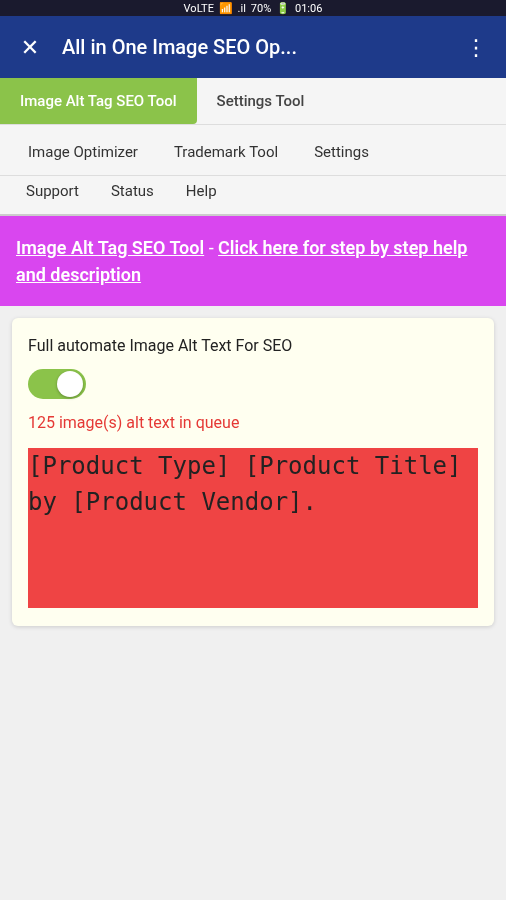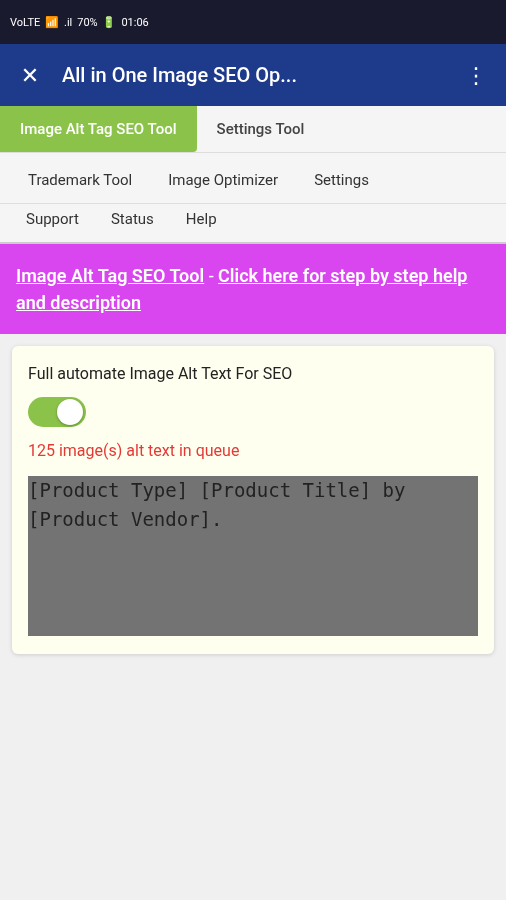--- a/index.html
+++ b/index.html
@@ -9,24 +9,24 @@
       font-family: 'Roboto', Arial, sans-serif;
       background: #f0f0f0;
       overflow: hidden;
       position: relative;
     }
 
     
     .status-bar {
       background: #1a1a2e;
       color: white;
-      height: 44px;
-      display: flex;
-      align-items: center;
-      justify-content: flex-start;
+      height: 16px;
+      display: flex;
+      align-items: center;
+      justify-content: center;
       padding: 4px 10px;
       font-size: 12px;
       gap: 6px;
     }
     .status-bar-icons {
       display: flex;
       align-items: center;
       gap: 5px;
       font-size: 11px;
     }
@@ -183,23 +183,23 @@
     .alt-text-label {
       font-size: 16px;
       font-weight: bold;
       color: #222;
       margin-bottom: 10px;
     }
 
     
     .alt-text-box {
       font-family: monospace;
-      font-size: 19px;
+      font-size: 24px;
       color: #222;
-      background: #737373;
+      background: #ef4444;
       line-height: 1.5;
       min-height: 160px;
     }
   </style>
 </head>
 <body>
 
 <div class="status-bar">
   <div class="status-bar-icons">
     <span>VoLTE</span>
@@ -216,22 +216,22 @@
   <span class="header-title">All in One Image SEO Op...</span>
   <span class="header-menu">⋮</span>
 </div>
 
 <div class="primary-tabs">
   <div class="primary-tab active">Image Alt Tag SEO Tool</div>
   <div class="primary-tab inactive">Settings Tool</div>
 </div>
 
 <div class="secondary-nav">
+  <span class="secondary-nav-item">Image Optimizer</span>
   <span class="secondary-nav-item">Trademark Tool</span>
-  <span class="secondary-nav-item">Image Optimizer</span>
   <span class="secondary-nav-item">Settings</span>
 </div>
 
 <div class="secondary-nav-row2">
   <span class="secondary-nav-item">Support</span>
   <span class="secondary-nav-item">Status</span>
   <span class="secondary-nav-item">Help</span>
 </div>
 
 <div class="green-banner">

